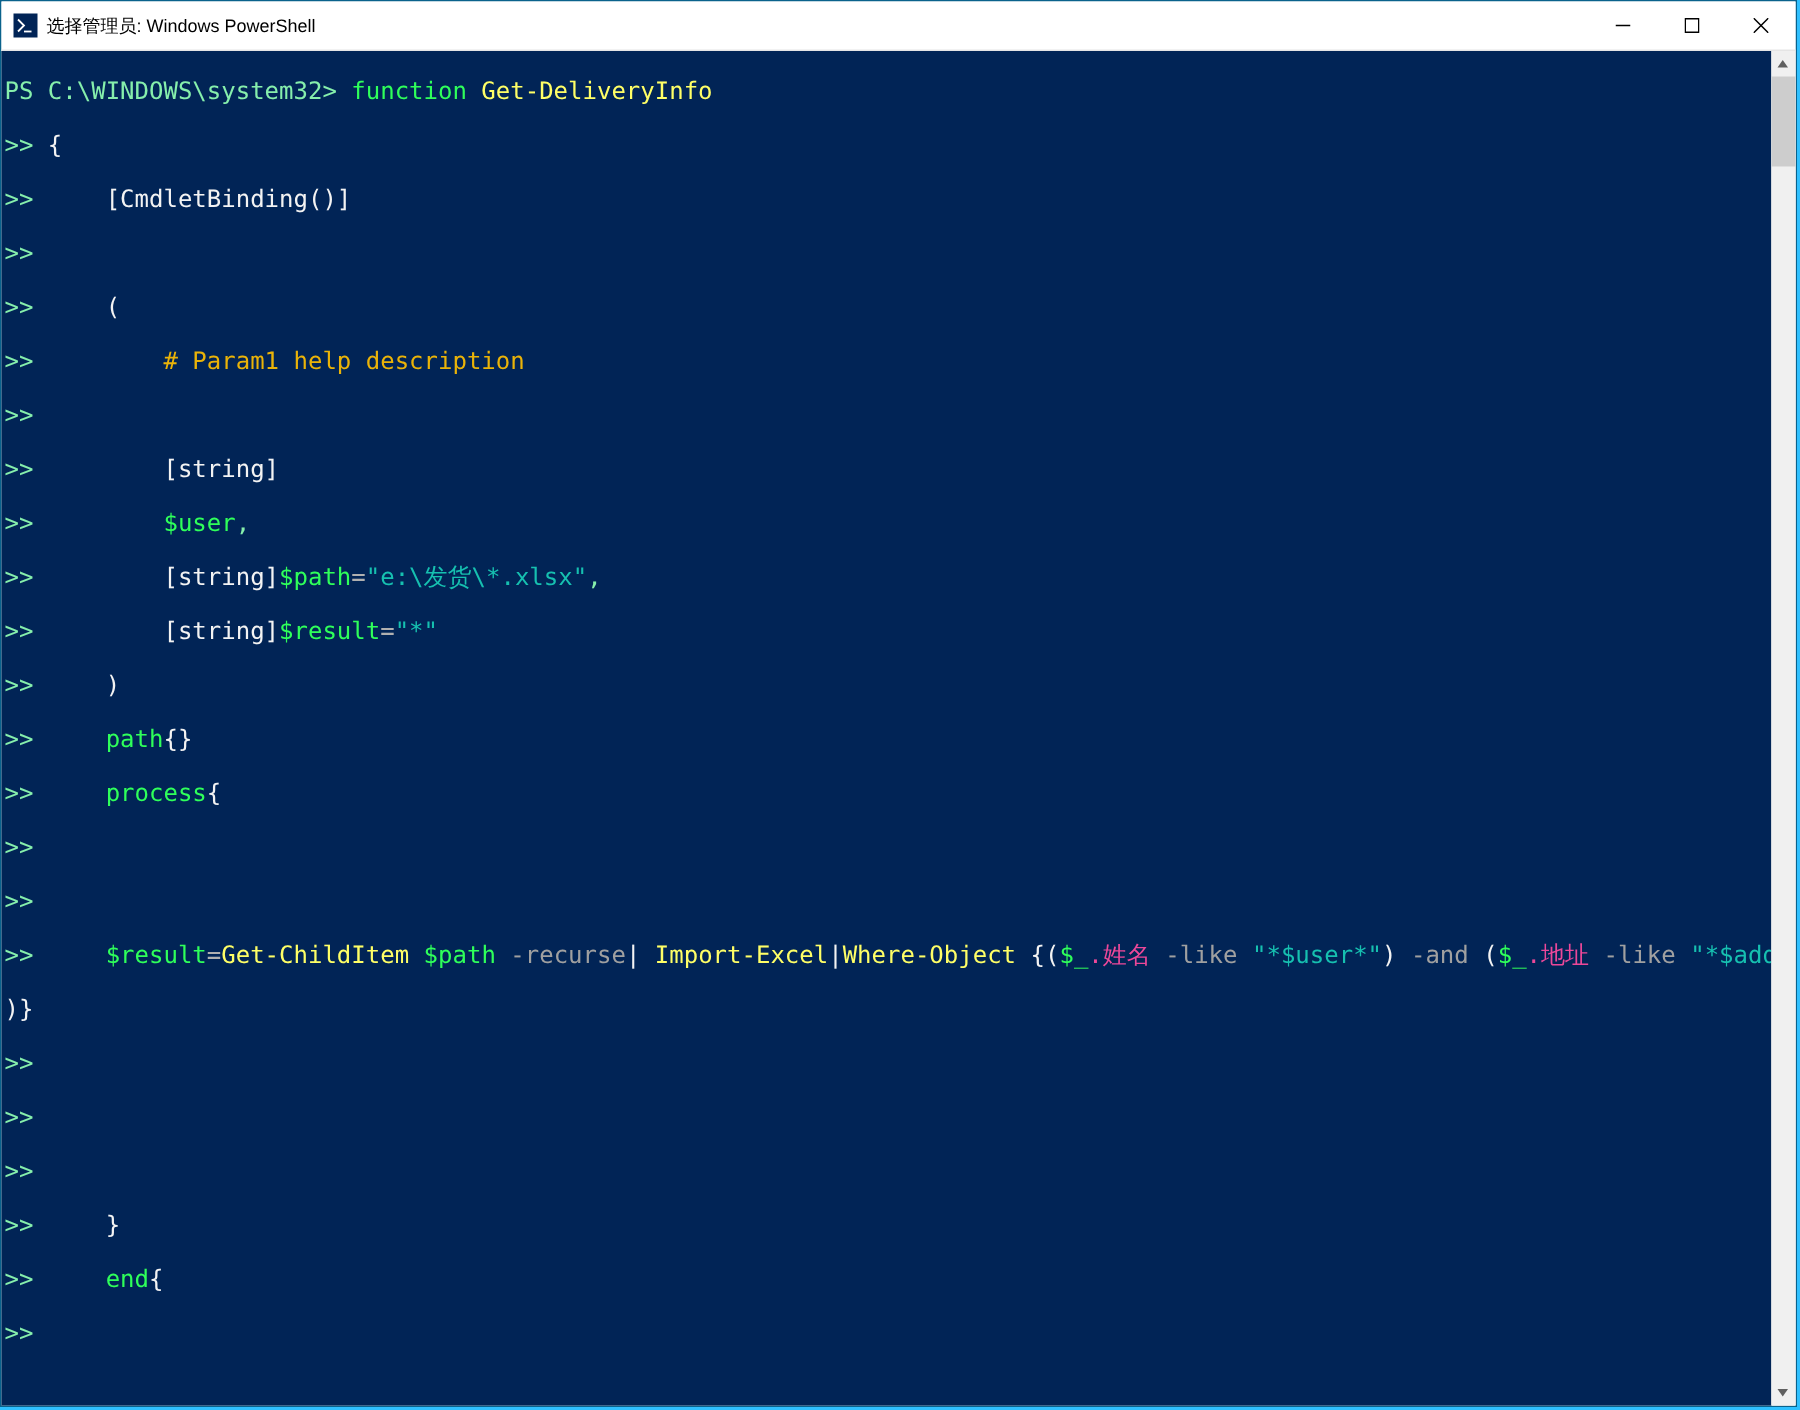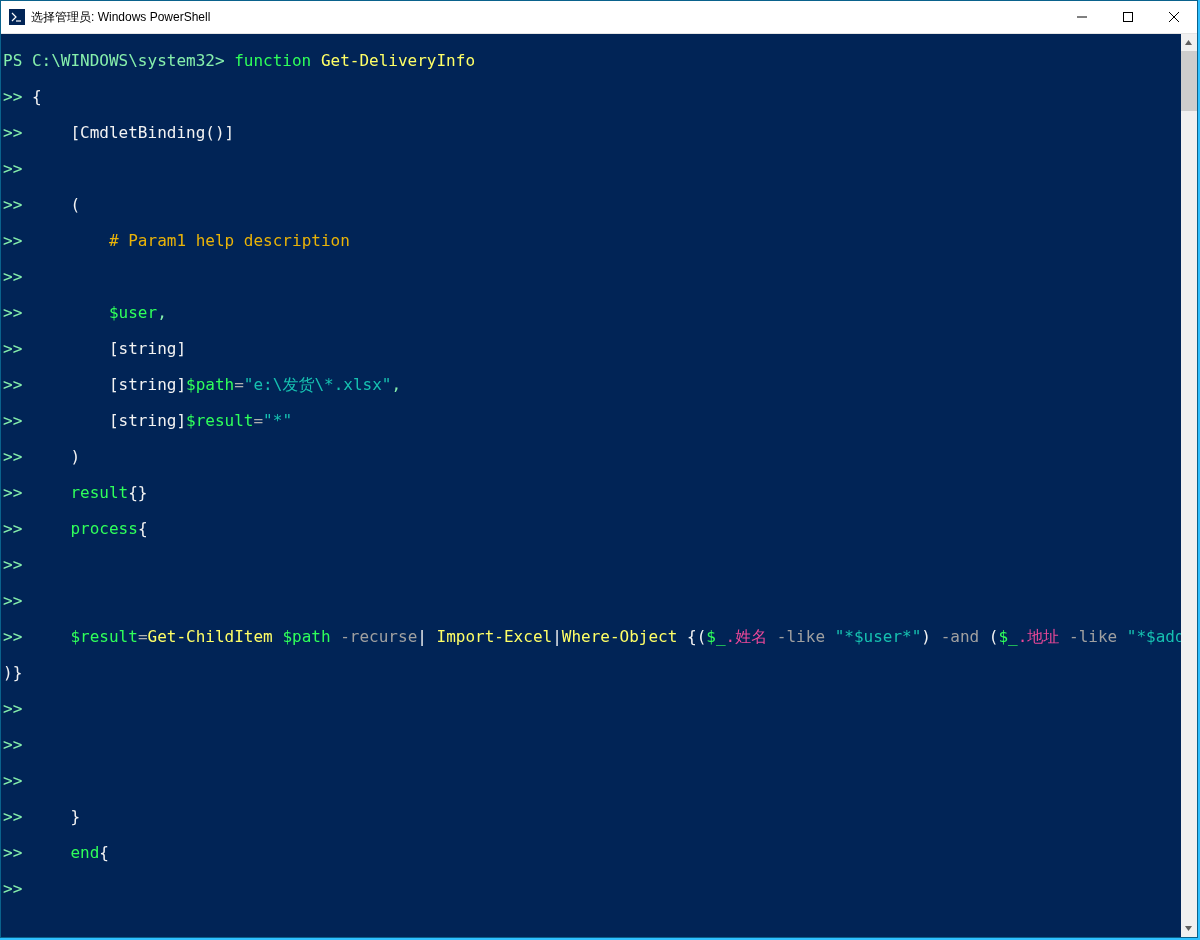--- a/index.html
+++ b/index.html
@@ -126,26 +126,26 @@
 
   <div class="client">
     <div class="console">
 <span class="ln"><span class="c-def">PS C:\WINDOWS\system32&gt; </span><span class="c-kw">function</span><span class="c-def"> </span><span class="c-cmd">Get-DeliveryInfo</span></span>
 <span class="ln"><span class="c-def">&gt;&gt; </span><span class="c-brace">{</span></span>
 <span class="ln"><span class="c-def">&gt;&gt; </span><span class="c-def">    </span><span class="c-type">[CmdletBinding()]</span></span>
 <span class="ln"><span class="c-def">&gt;&gt; </span></span>
 <span class="ln"><span class="c-def">&gt;&gt; </span><span class="c-def">    </span><span class="c-brace">(</span></span>
 <span class="ln"><span class="c-def">&gt;&gt; </span><span class="c-def">        </span><span class="c-cmt"># Param1 help description</span></span>
 <span class="ln"><span class="c-def">&gt;&gt; </span></span>
+<span class="ln"><span class="c-def">&gt;&gt; </span><span class="c-def">        </span><span class="c-type">[string]</span></span>
 <span class="ln"><span class="c-def">&gt;&gt; </span><span class="c-def">        </span><span class="c-var">$user</span><span class="c-def">,</span></span>
-<span class="ln"><span class="c-def">&gt;&gt; </span><span class="c-def">        </span><span class="c-type">[string]</span></span>
 <span class="ln"><span class="c-def">&gt;&gt; </span><span class="c-def">        </span><span class="c-type">[string]</span><span class="c-var">$path</span><span class="c-op">=</span><span class="c-str">"e:\发货\*.xlsx"</span><span class="c-def">,</span></span>
 <span class="ln"><span class="c-def">&gt;&gt; </span><span class="c-def">        </span><span class="c-type">[string]</span><span class="c-var">$result</span><span class="c-op">=</span><span class="c-str">"*"</span></span>
 <span class="ln"><span class="c-def">&gt;&gt; </span><span class="c-def">    </span><span class="c-brace">)</span></span>
-<span class="ln"><span class="c-def">&gt;&gt; </span><span class="c-def">    </span><span class="c-kw">result</span><span class="c-brace">{}</span></span>
+<span class="ln"><span class="c-def">&gt;&gt; </span><span class="c-def">    </span><span class="c-kw">path</span><span class="c-brace">{}</span></span>
 <span class="ln"><span class="c-def">&gt;&gt; </span><span class="c-def">    </span><span class="c-kw">process</span><span class="c-brace">{</span></span>
 <span class="ln"><span class="c-def">&gt;&gt; </span></span>
 <span class="ln"><span class="c-def">&gt;&gt; </span></span>
 <span class="ln"><span class="c-def">&gt;&gt; </span><span class="c-def">    </span><span class="c-var">$result</span><span class="c-op">=</span><span class="c-cmd">Get-ChildItem</span><span class="c-def"> </span><span class="c-var">$path</span><span class="c-def"> </span><span class="c-par">-recurse</span><span class="c-pipe">|</span><span class="c-def"> </span><span class="c-cmd">Import-Excel</span><span class="c-pipe">|</span><span class="c-cmd">Where-Object</span><span class="c-def"> </span><span class="c-brace">{</span><span class="c-brace">(</span><span class="c-var">$_</span><span class="c-prop">.姓名</span><span class="c-def"> </span><span class="c-par">-like</span><span class="c-def"> </span><span class="c-str">"*$user*"</span><span class="c-brace">)</span><span class="c-def"> </span><span class="c-par">-and</span><span class="c-def"> </span><span class="c-brace">(</span><span class="c-var">$_</span><span class="c-prop">.地址</span><span class="c-def"> </span><span class="c-par">-like</span><span class="c-def"> </span><span class="c-str">"*$address*"</span></span>
 <span class="ln"><span class="c-brace">)}</span></span>
 <span class="ln"><span class="c-def">&gt;&gt; </span></span>
 <span class="ln"><span class="c-def">&gt;&gt; </span></span>
 <span class="ln"><span class="c-def">&gt;&gt; </span></span>
 <span class="ln"><span class="c-def">&gt;&gt; </span><span class="c-def">    </span><span class="c-brace">}</span></span>
 <span class="ln"><span class="c-def">&gt;&gt; </span><span class="c-def">    </span><span class="c-kw">end</span><span class="c-brace">{</span></span>

